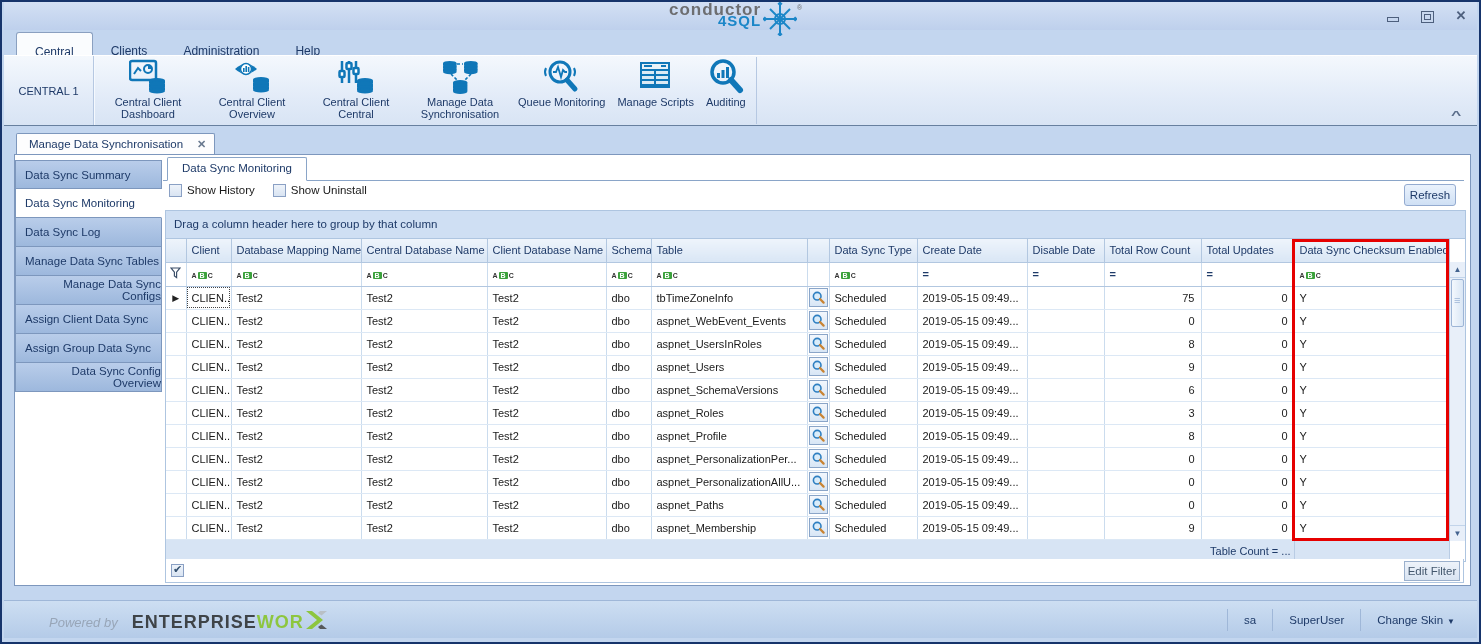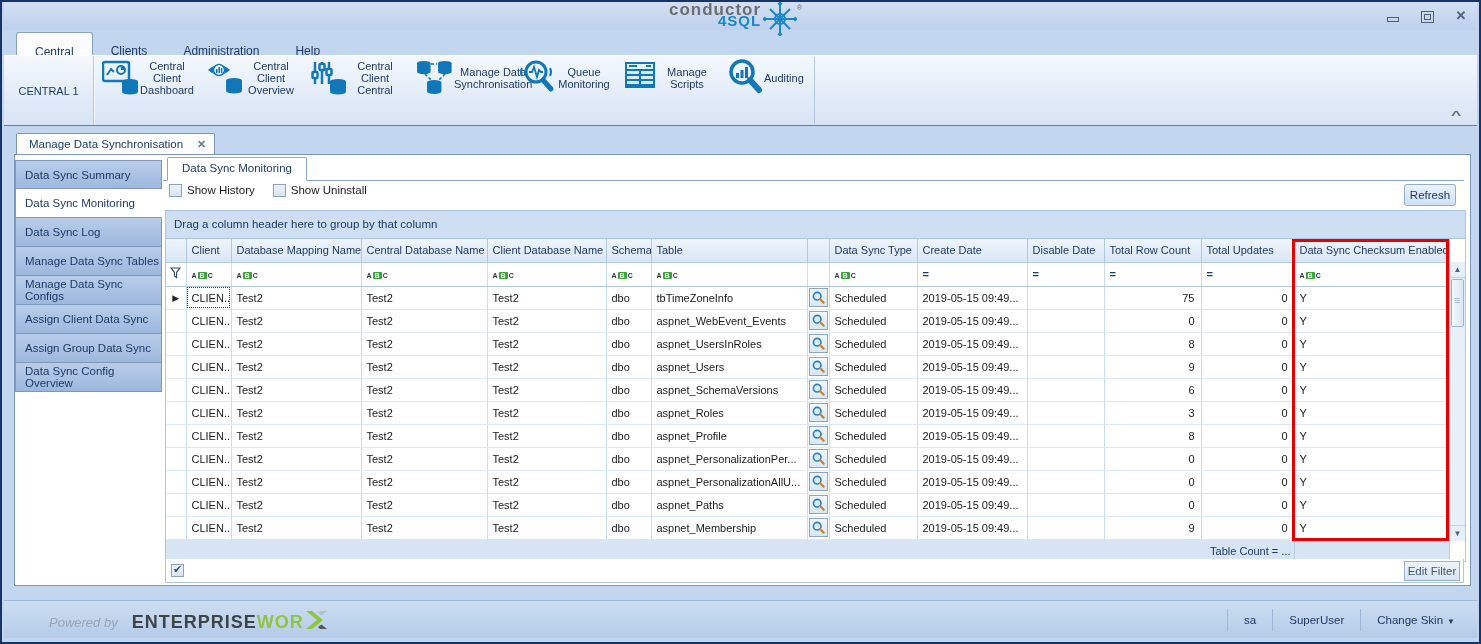--- a/index.html
+++ b/index.html
@@ -25,34 +25,34 @@
   .ribbon-tabs { position:absolute; left:2px; top:30px; right:2px; height:23px; display:flex; padding-left:12px; }
   .rtab { padding:12px 18px 0; font-size:12px; color:#1e3a68; cursor:default; }
   .rtab.active { background:#fafcfe; border:1px solid #8aa0c0; border-bottom:none; border-radius:3px 3px 0 0; }
 
   
   .ribbon { position:absolute; left:2px; top:53px; right:2px; height:71px;
     background:linear-gradient(#f4f8fd,#e2ebf8 60%,#d8e4f4); border-top:1px solid #fff; border-bottom:1px solid #67809f; }
   .ribbon-group-label { position:absolute; left:0; top:0; width:90px; height:69px; display:flex; align-items:center; justify-content:center;
     font-size:11px; color:#1e3a68; border-right:1px solid #b6c8e2; box-shadow:1px 0 0 #f5f9fe; }
   .ribbon-items { position:absolute; left:92px; top:1px; height:67px; display:flex; align-items:flex-start; border-right:1px solid #b6c8e2; padding-right:4px; }
-  .ribbon-item { display:flex; flex-direction:row; align-items:center; padding:2px 6px 0; max-width:104px; cursor:default; }
+  .ribbon-item { display:flex; flex-direction:column; align-items:center; padding:2px 6px 0; max-width:104px; cursor:default; }
   .ribbon-item .icon { height:36px; display:flex; align-items:center; justify-content:center; }
   .ribbon-item .rlabel { font-size:11px; color:#1e3a68; text-align:center; line-height:12px; margin-top:1px; }
   .ribbon-collapse { position:absolute; right:18px; bottom:4px; font-size:11px; color:#5a6d8a; font-weight:bold; transform:scaleX(1.6); }
 
   
   .doctab-strip { position:absolute; left:2px; top:125px; right:2px; height:27px; background:#c3d6ef; }
   .doctab { position:absolute; left:12px; top:6px; height:21px; background:#fdfdfe; border:1px solid #7d97bd; border-bottom:none;
     border-radius:2px 2px 0 0; display:flex; align-items:center; padding:0 8px 0 12px; font-size:11.5px; color:#1e3a68; }
   .doctab .close { margin-left:14px; color:#6a7a90; font-weight:bold; font-size:11px; cursor:default; }
 
   
   .content { position:absolute; left:12px; top:152px; width:1457px; height:432px; background:#fff; border:1px solid #7d97bd; }
-  .sidebar { position:absolute; left:0; top:5px; width:147px; }
+  .sidebar { position:absolute; left:0; top:5px; width:147px;text-align:right; }
   .side-item { height:29px; margin-top:0; background:linear-gradient(#b9cdea,#9db8dd); border:1px solid #7d97bd; border-top:none;
     display:flex; align-items:center; padding-left:9px; font-size:11.5px; color:#1e3a68; cursor:default; }
   .side-item:first-child { border-top:1px solid #7d97bd; }
   .side-item.active { background:#fff; border-right:1px solid #fff; }
 
   .main { position:absolute; left:148px; top:0; right:0; bottom:0; }
   .inner-tabstrip { position:absolute; left:0; top:2px; right:6px; height:24px; border-bottom:1px solid #8aa5c8; }
   .inner-tab { position:absolute; left:4px; top:0; height:24px; background:#fff; border:1px solid #8aa5c8; border-bottom:1px solid #fff;
     border-radius:2px 2px 0 0; padding:4px 14px 0; font-size:11.5px; color:#1e3a68; }
   .options-row { position:absolute; left:6px; top:29px; right:6px; height:24px; display:flex; align-items:flex-start; }

